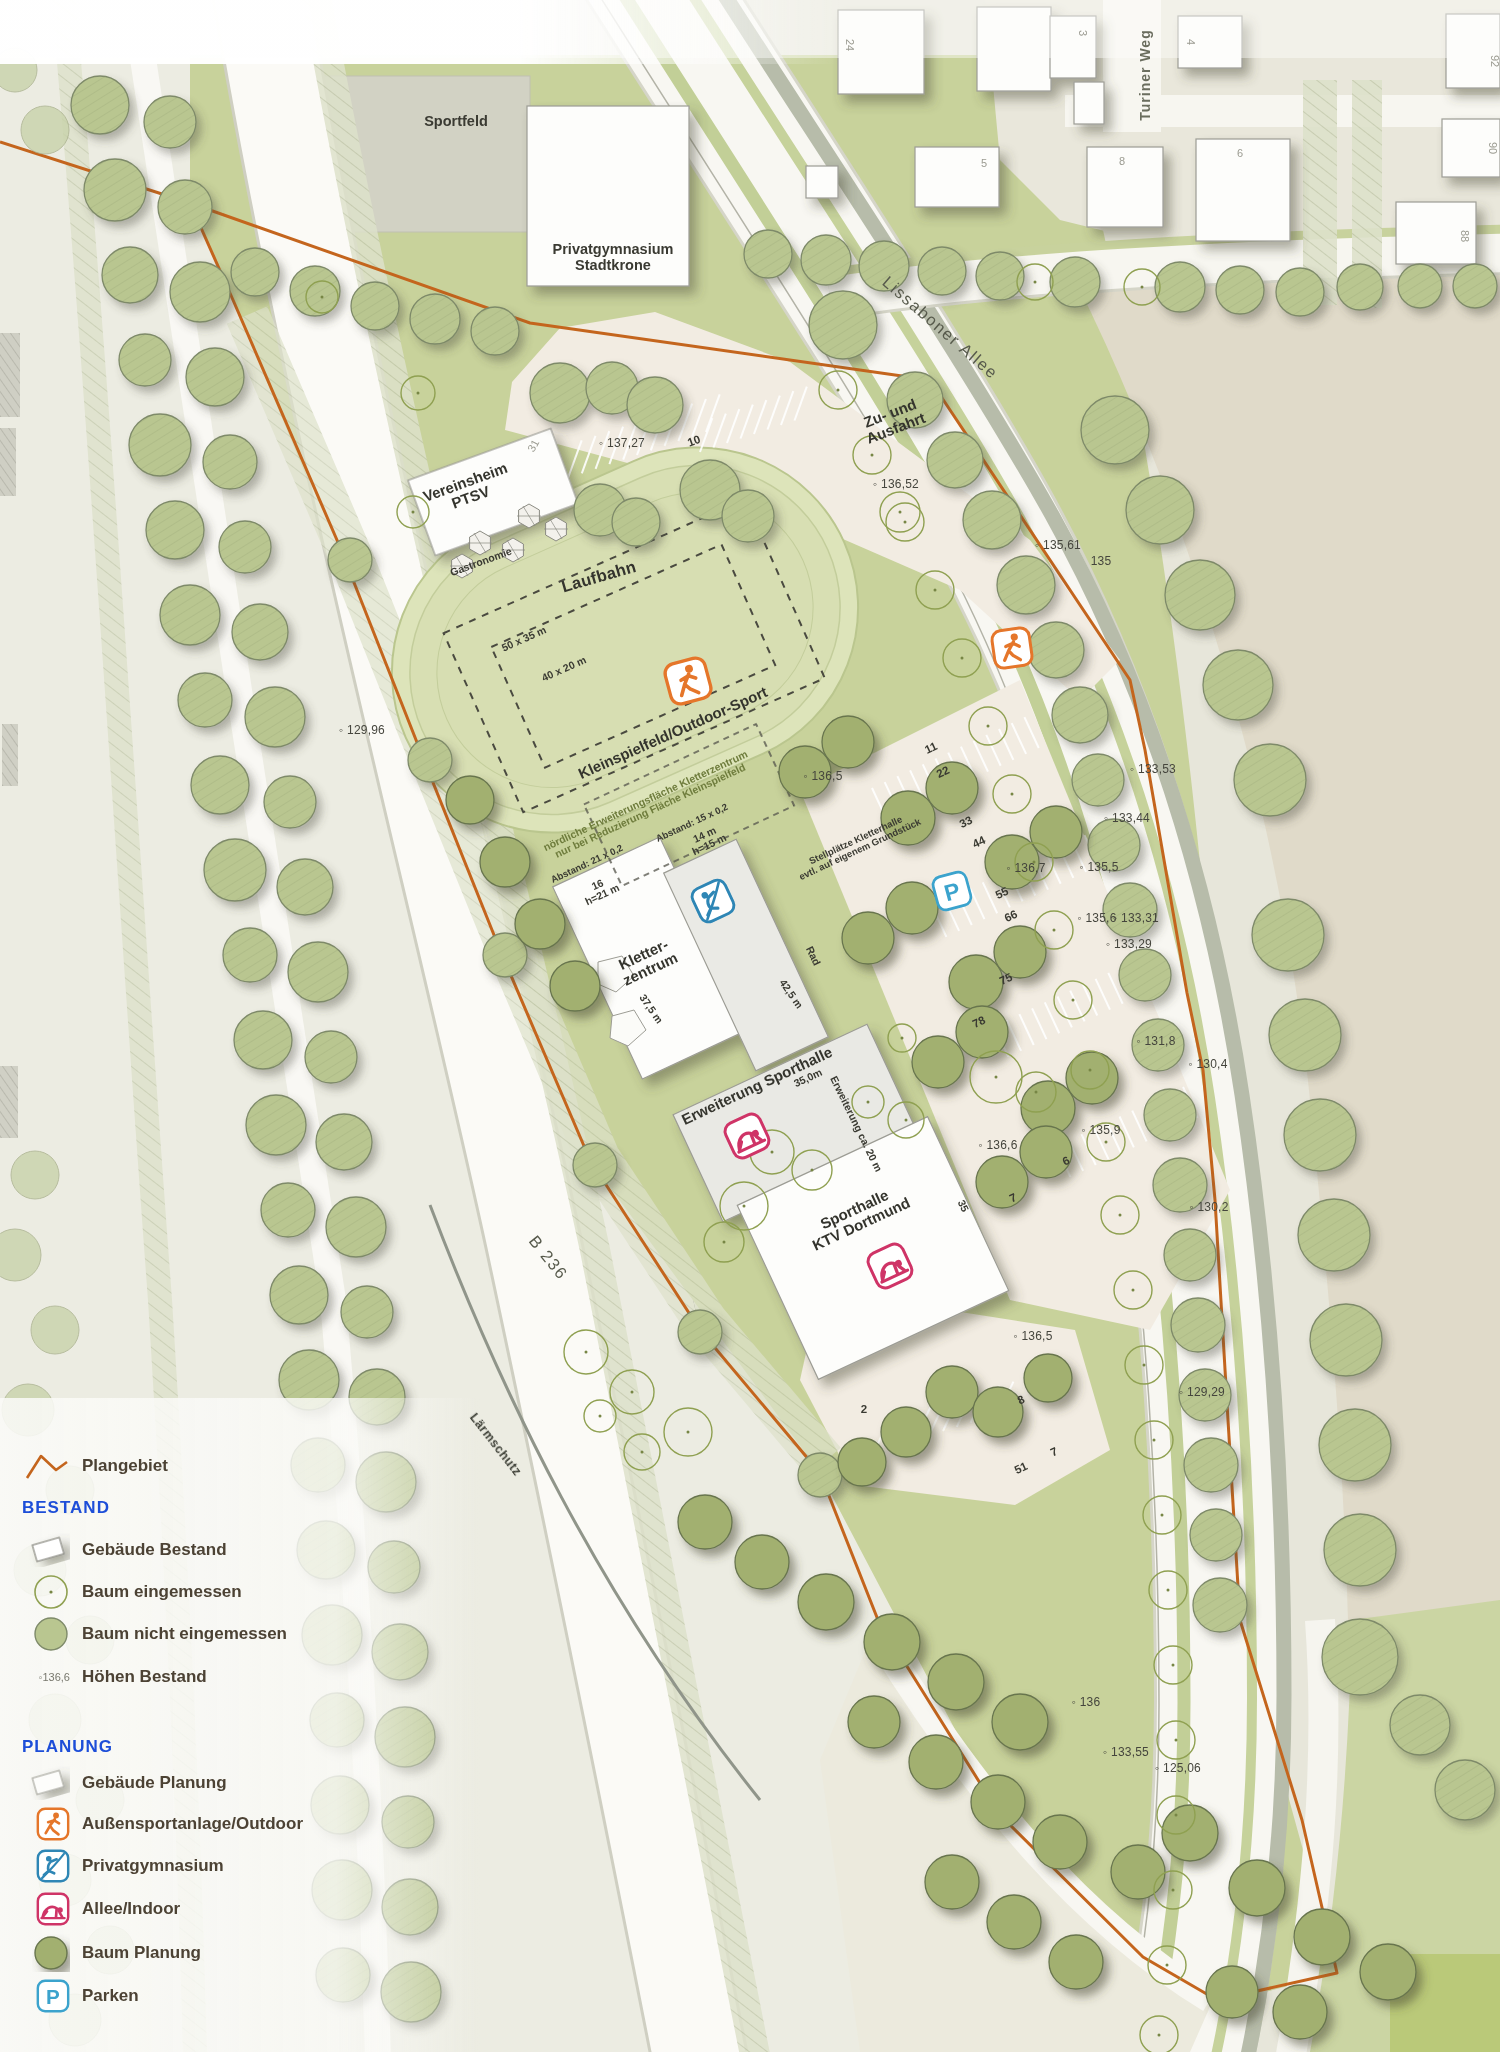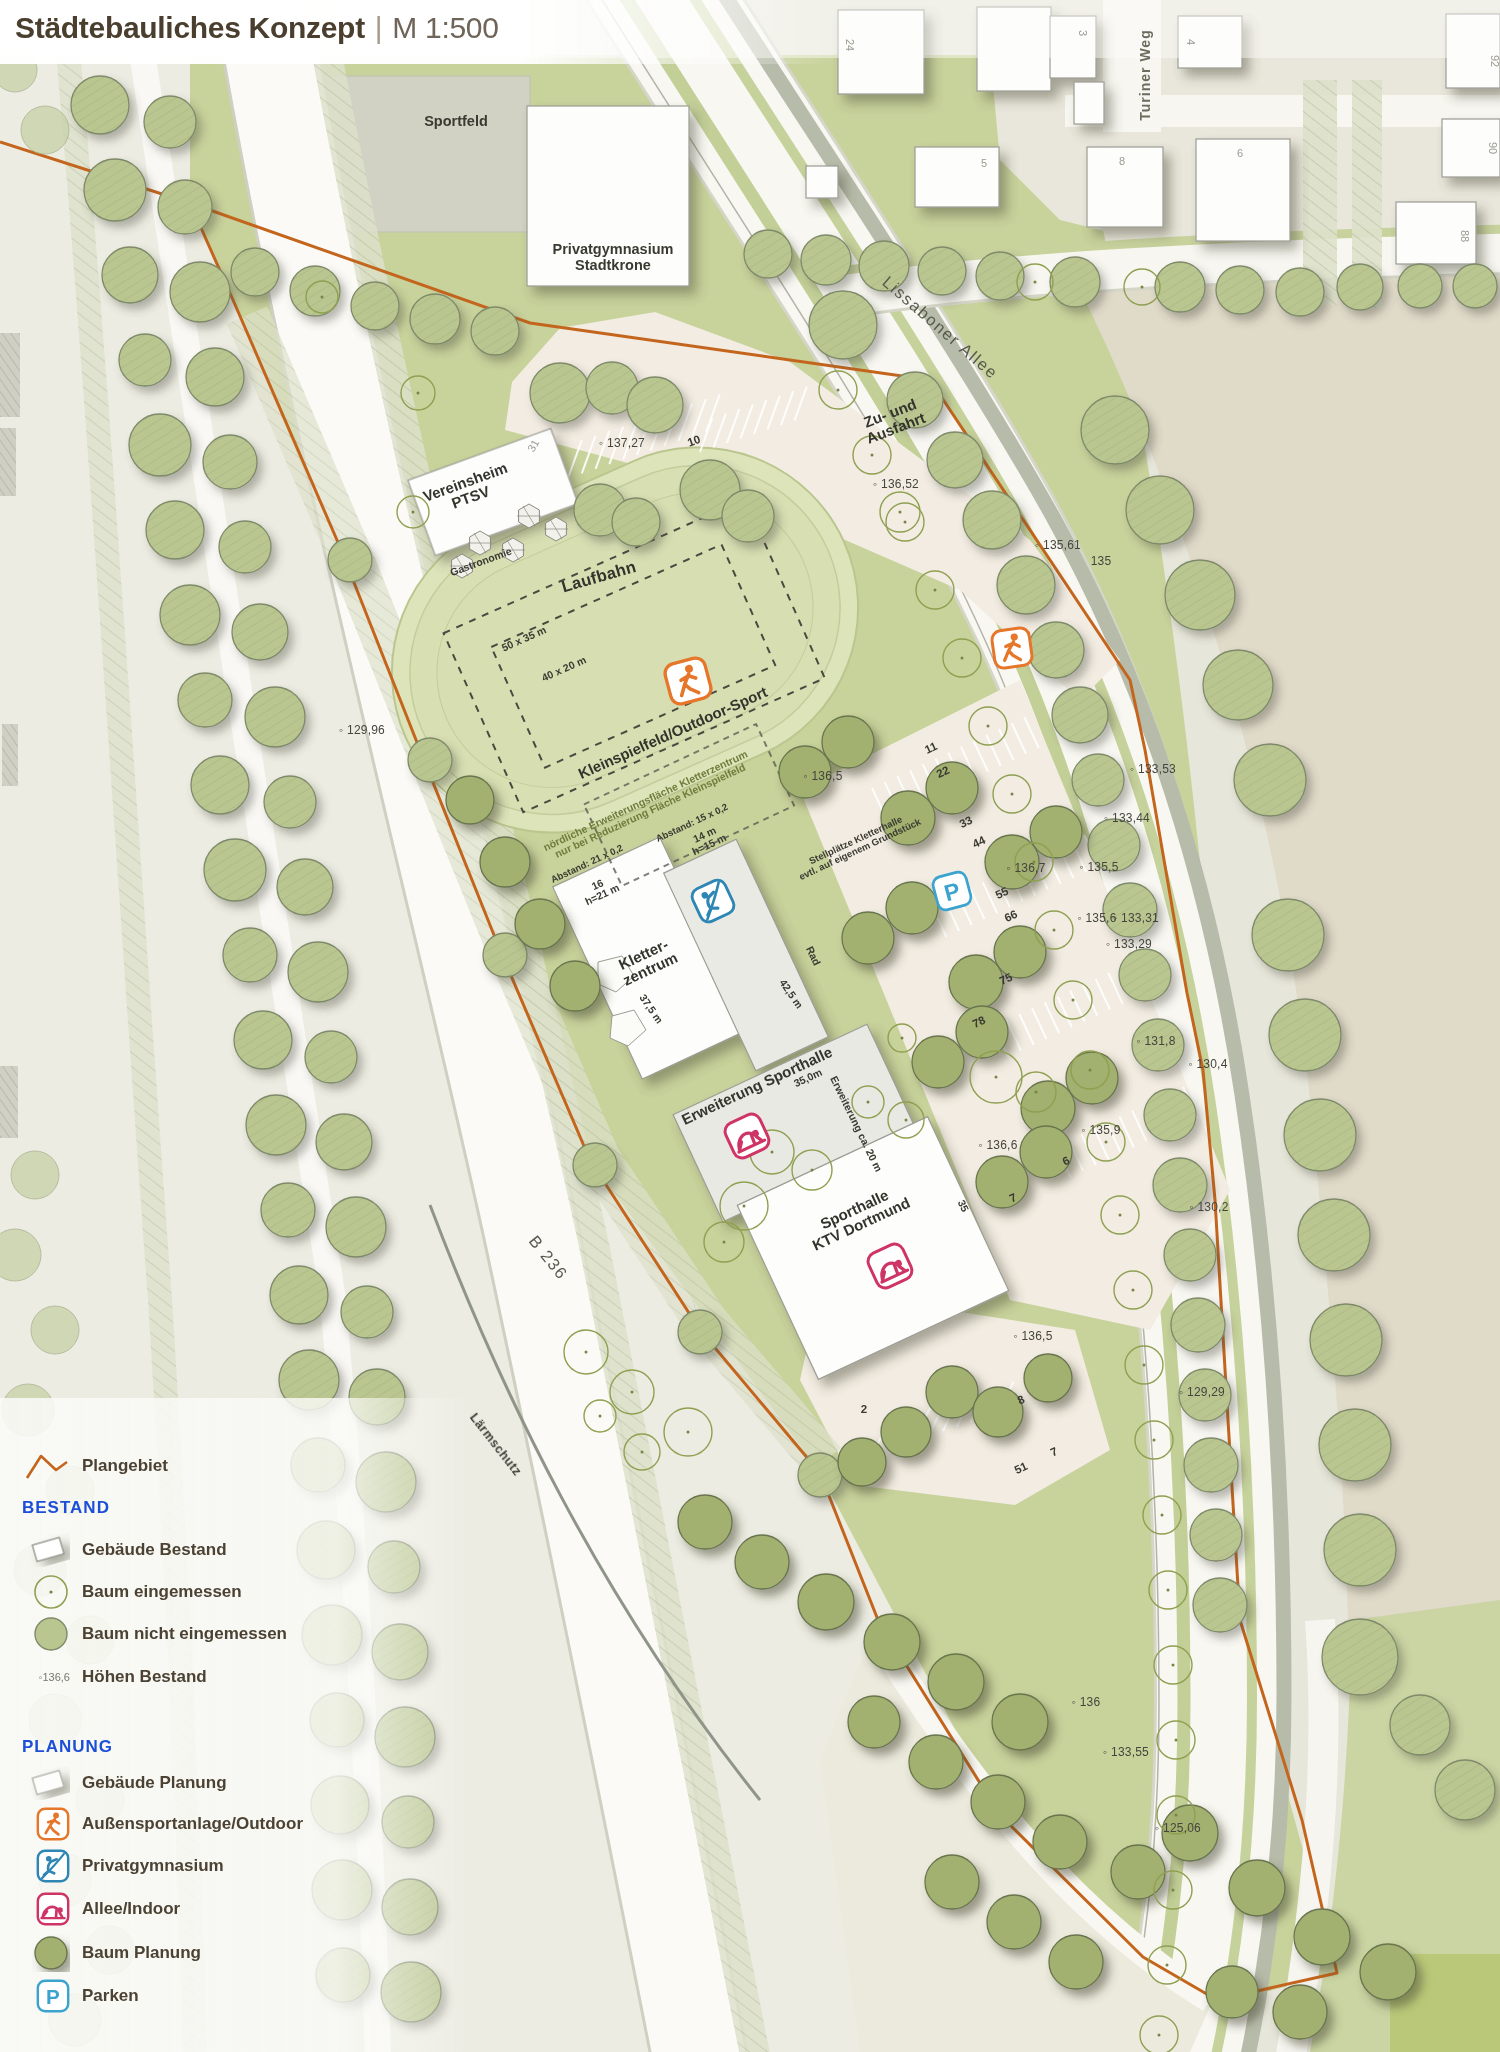--- a/index.html
+++ b/index.html
@@ -561,21 +561,20 @@
         <circle cx="75" cy="2020" r="26" fill="#c9d2ab" stroke="#a9b18d" stroke-width="1" opacity="0.8"></circle>
         <circle cx="15" cy="70" r="22" fill="#c9d2ab" stroke="#a9b18d" stroke-width="1" opacity="0.8"></circle>
         <circle cx="45" cy="130" r="24" fill="#c9d2ab" stroke="#a9b18d" stroke-width="1" opacity="0.8"></circle>
       </g>
 
     <rect x="0" y="1398" width="480" height="654" fill="url(#washG)"></rect>
   </svg>
 
   <div id="header-wash"></div>
   <div id="header-band"></div>
-  <h1 id="page-title"><span>Städtebauliches Konzept</span><span class="sep">|</span><span class="scale">M 1:500</span></h1>
 
   <div id="labels">
       <div class="lbl b" style="left: 456px; top: 122px; transform: translate(-50%, -50%) rotate(0deg);">Sportfeld</div>
       <div class="lbl b" style="left: 613px; top: 258px; transform: translate(-50%, -50%) rotate(0deg);">Privatgymnasium
 Stadtkrone</div>
       <div class="lbl a" style="left: 468px; top: 490px; transform: translate(-50%, -50%) rotate(-20deg);">Vereinsheim
 PTSV</div>
       <div class="lbl g" style="left: 534px; top: 446px; transform: translate(-50%, -50%) rotate(-62deg);">31</div>
       <div class="lbl m" style="left: 481px; top: 562px; transform: translate(-50%, -50%) rotate(-20deg);">Gastronomie</div>
       <div class="lbl e" style="left: 622px; top: 443px; transform: translate(-50%, -50%) rotate(0deg);">◦ 137,27</div>
@@ -635,21 +634,21 @@
       <div class="lbl e" style="left: 1099px; top: 867px; transform: translate(-50%, -50%) rotate(0deg);">◦ 135,5</div>
       <div class="lbl e" style="left: 1097px; top: 918px; transform: translate(-50%, -50%) rotate(0deg);">◦ 135,6</div>
       <div class="lbl e" style="left: 1136px; top: 918px; transform: translate(-50%, -50%) rotate(0deg);">◦ 133,31</div>
       <div class="lbl e" style="left: 1129px; top: 944px; transform: translate(-50%, -50%) rotate(0deg);">◦ 133,29</div>
       <div class="lbl e" style="left: 1026px; top: 868px; transform: translate(-50%, -50%) rotate(0deg);">◦ 136,7</div>
       <div class="lbl e" style="left: 1156px; top: 1041px; transform: translate(-50%, -50%) rotate(0deg);">◦ 131,8</div>
       <div class="lbl e" style="left: 1208px; top: 1064px; transform: translate(-50%, -50%) rotate(0deg);">◦ 130,4</div>
       <div class="lbl e" style="left: 1209px; top: 1207px; transform: translate(-50%, -50%) rotate(0deg);">◦ 130,2</div>
       <div class="lbl e" style="left: 1086px; top: 1702px; transform: translate(-50%, -50%) rotate(0deg);">◦ 136</div>
       <div class="lbl e" style="left: 1126px; top: 1752px; transform: translate(-50%, -50%) rotate(0deg);">◦ 133,55</div>
-      <div class="lbl e" style="left: 1178px; top: 1828px; transform: translate(-50%, -50%) rotate(0deg);">◦ 125,06</div>
+      <div class="lbl e" style="left: 1178px; top: 1768px; transform: translate(-50%, -50%) rotate(0deg);">◦ 125,06</div>
       <div class="lbl s" style="left: 940px; top: 328px; transform: translate(-50%, -50%) rotate(41deg);">Lissaboner Allee</div>
       <div class="lbl s2" style="left: 1146px; top: 75px; transform: translate(-50%, -50%) rotate(-90deg);">Turiner Weg</div>
       <div class="lbl s" style="left: 548px; top: 1258px; transform: translate(-50%, -50%) rotate(51deg);">B 236</div>
       <div class="lbl s3" style="left: 495px; top: 1445px; transform: translate(-50%, -50%) rotate(52deg);">Lärmschutz</div>
       <div class="lbl g" style="left: 849px; top: 45px; transform: translate(-50%, -50%) rotate(90deg);">24</div>
       <div class="lbl g" style="left: 1082px; top: 33px; transform: translate(-50%, -50%) rotate(90deg);">3</div>
       <div class="lbl g" style="left: 1190px; top: 42px; transform: translate(-50%, -50%) rotate(90deg);">4</div>
       <div class="lbl g" style="left: 984px; top: 164px; transform: translate(-50%, -50%) rotate(0deg);">5</div>
       <div class="lbl g" style="left: 1122px; top: 162px; transform: translate(-50%, -50%) rotate(0deg);">8</div>
       <div class="lbl g" style="left: 1240px; top: 154px; transform: translate(-50%, -50%) rotate(0deg);">6</div>

